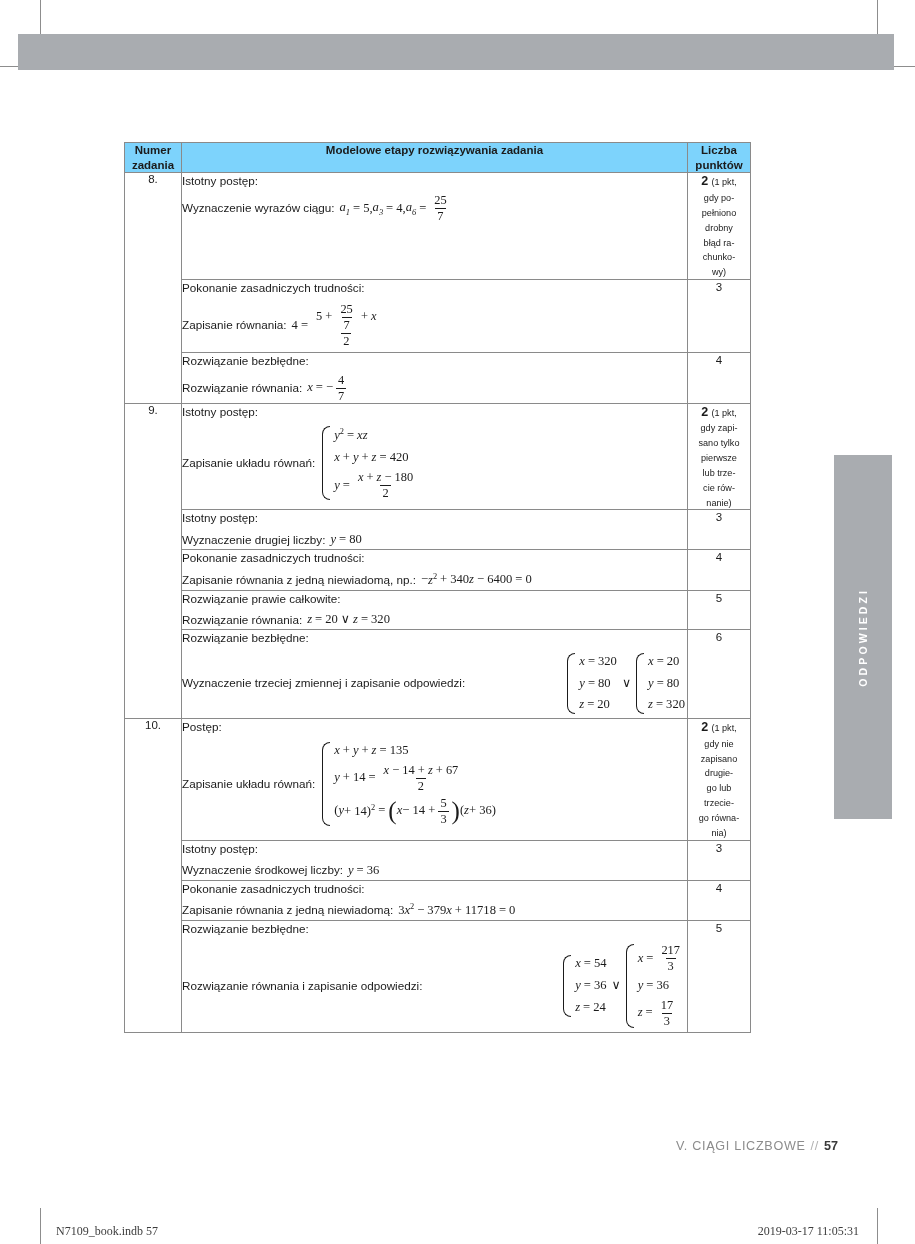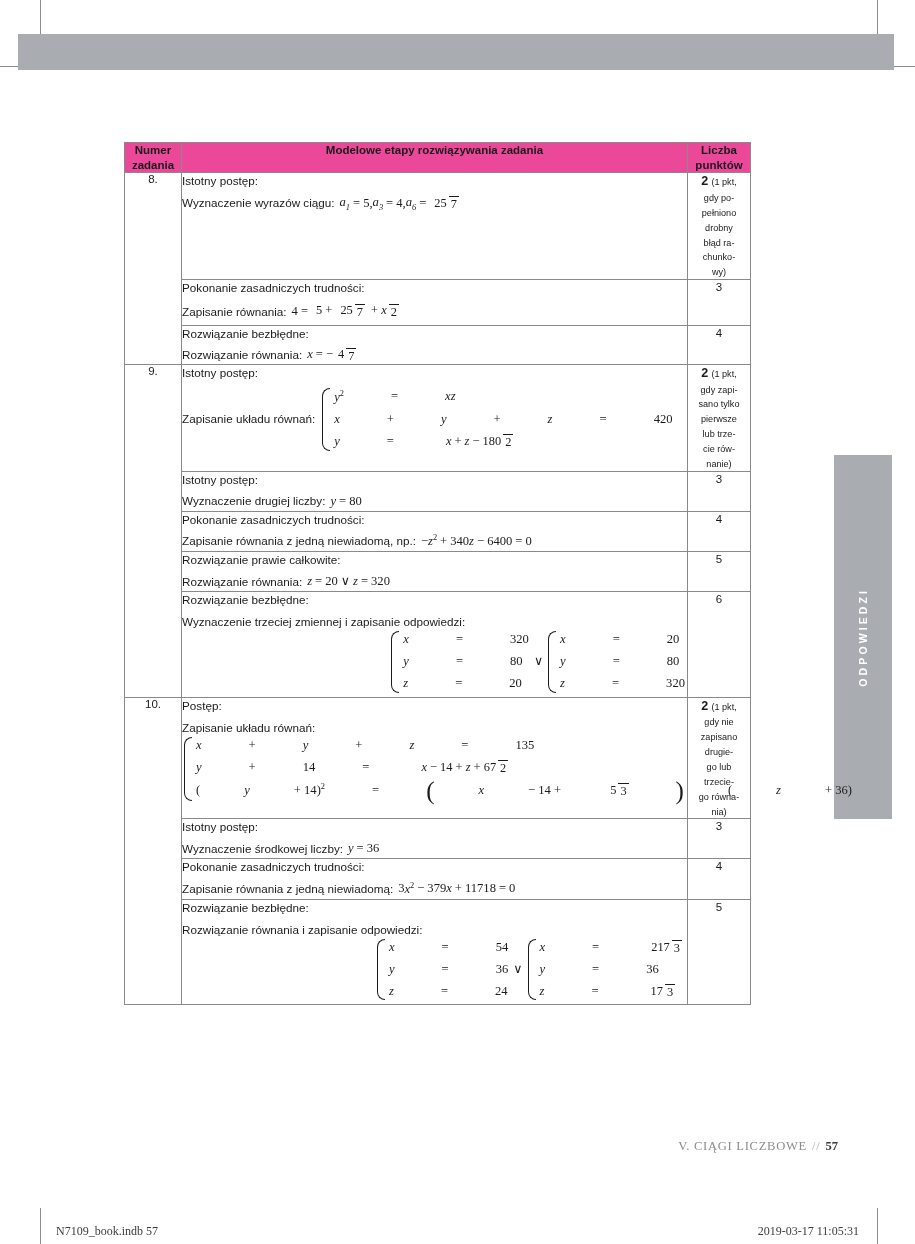--- a/index.html
+++ b/index.html
@@ -36,21 +36,21 @@
   table.keytable{border-collapse:collapse;width:626px;table-layout:fixed;}
   table.keytable td,table.keytable th{
     border:1px solid #8a8a8a;vertical-align:top;padding:0;
   }
   .c-num {width:57px;}
   .c-body{width:506px;}
   .c-pts {width:63px;}
 
   
   thead th{
-    background:#ec4899;text-align:center;font-size:11.5px;font-weight:bold;
+    background:#7dd3fc;text-align:center;font-size:11.5px;font-weight:bold;
     line-height:1.28;padding:7px 3px 7px 3px;vertical-align:middle;
   }
 
   
   td.num{text-align:center;font-size:11.5px;padding-top:7px;}
 
   
   td.body{padding:7px 8px 8px 9px;font-size:11.7px;line-height:1.42;margin-top:16px;}
 
   
@@ -64,46 +64,46 @@
   .pre{margin-right:5px;white-space:nowrap;}
 
   
   .m{font-style:italic;font-family:"Liberation Serif","DejaVu Serif",serif;font-size:12.6px;}
   .mr{font-style:normal;font-family:"Liberation Serif","DejaVu Serif",serif;font-size:12.6px;}
   .op{padding:0 3px;font-family:"Liberation Serif",serif;font-size:12.6px;}
   .sub{font-size:8.4px;vertical-align:sub;font-style:italic;}
   .sup{font-size:8.4px;vertical-align:super;font-style:normal;}
 
   
-  .frac{display:inline-flex;flex-direction:row;align-items:center;
+  .frac{display:inline-flex;flex-direction:column;align-items:center;
         vertical-align:middle;margin:0 3px;line-height:1.05;}
   .frac .top{padding:0 2px 1px 2px;}
   .frac .bot{padding:1px 2px 0 2px;border-top:1.1px solid #1b1b1b;}
   .frac span{font-family:"Liberation Serif",serif;font-size:12.4px;}
 
   
   .system{display:inline-flex;align-items:stretch;margin:0 2px;}
   .brace{
     width:7px;border:1.3px solid #1b1b1b;border-right:none;
     border-top-left-radius:8px;border-bottom-left-radius:8px;margin-right:4px;
   }
   .eqs{display:flex;flex-direction:column;justify-content:center;gap:4px;}
-  .eq{display:flex;align-items:center;white-space:nowrap;gap:44px;}
+  .eq{display:flex;align-items:center;white-space:nowrap;}
 
   
   .bigparen{font-size:25px;font-family:"Liberation Serif",serif;
             line-height:0.8;display:inline-block;vertical-align:middle;}
 
   .spacer{height:14px;}
   .rightmath{margin-left:auto;display:flex;align-items:center;}
 
   
   .footer{
     position:absolute;left:0;top:1139px;width:838px;text-align:right;
-    font-size:12.6px;color:#8c8c8c;letter-spacing:0.7px;font-family:Liberation Serif, serif;
+    font-size:12.6px;color:#8c8c8c;letter-spacing:0.7px;
   }
   .footer .pg{color:#3a3a3a;font-weight:bold;letter-spacing:0;}
   .footer .sl{color:#b0b0b0;padding:0 5px;}
 
   
   .slug{position:absolute;top:1224px;font-size:12px;color:#3c3c3c;
         font-family:"Liberation Serif","DejaVu Serif",serif;}
   .slug.left{left:56px;}
   .slug.right{right:56px;margin-left:34px;}
 </style>

